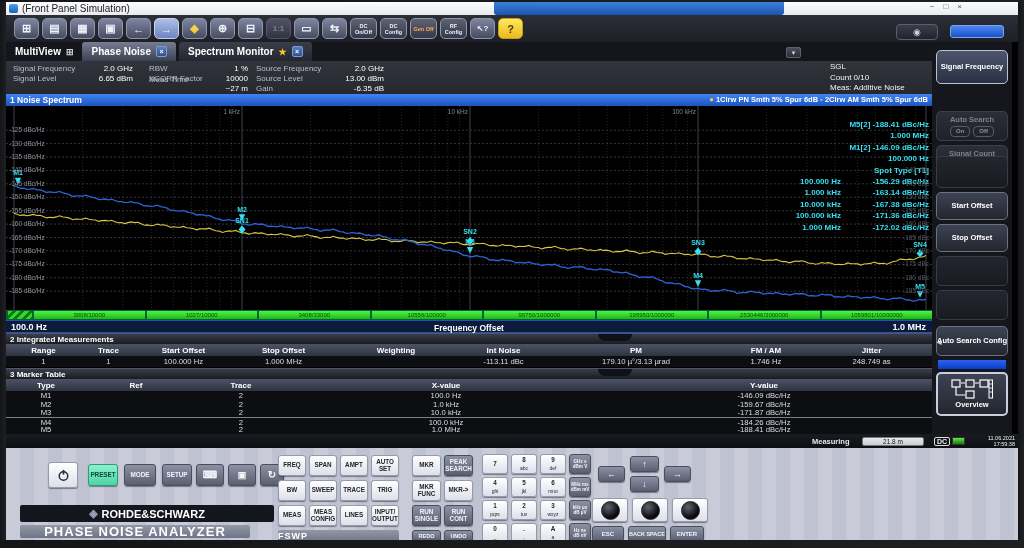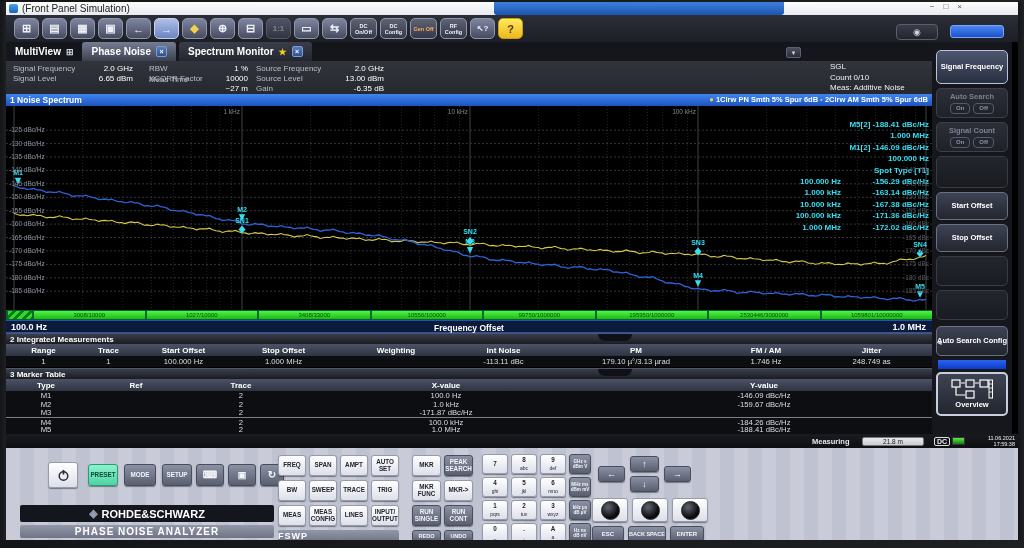--- a/index.html
+++ b/index.html
@@ -73,21 +73,21 @@
   .data-row { left:6px; width:926px; background:#0d0e12; color:#dcdee4; font-size:7.7px; display:grid; align-items:center; text-align:center; }
   #int-cols, #int-row { grid-template-columns:75px 55px 95px 105px 120px 95px 170px 90px 121px; }
   #mk-cols, .mk-row { grid-template-columns:80px 100px 110px 300px 336px; }
   .mk-row { height:8.6px; }
   .mk-row.sep { border-top:1px solid #7a7e88; }
 
   
   #skpanel { left:932px; top:42px; width:80px; height:392px; background:#16171c; }
   .softkey { position:absolute; left:4px; width:72px; border-radius:5px; background:linear-gradient(#3e4354,#23262e); border:1px solid #6a7184; color:#fff; font-weight:bold; font-size:7.5px; line-height:8.5px; display:flex; flex-direction:column; align-items:center; justify-content:center; text-align:center; }
   .softkey.active { background:linear-gradient(#4d566e,#2a3042); border-color:#b8c2da; }
-  .softkey.disabled { color:#7c8292; border-color:#3c404c; background:linear-gradient(#2c2f38,#1f2128); }
+  .softkey.disabled { color:#7c8292; border-color:#3c404c; background:linear-gradient(#2c2f38,#1f2128);margin-top:23px; }
   .softkey.blank { background:linear-gradient(#24262e,#191b21); border-color:#383c48; }
   .onoff { display:flex; gap:3px; margin-top:2px; }
   .onoff span { border:1px solid #565b6a; border-radius:4px; font-size:6px; padding:0 5px; color:#8b92a2; }
   #asc-arrow { position:absolute; left:-1px; top:12px; font-size:7px; color:#cfd4e0; }
   #blue-bar { left:6px; width:68px; height:9px; background:linear-gradient(#2a64f0,#0c3cc8); }
   .ov-icon { width:44px; height:22px; margin-bottom:1px; }
 
   
   #status-strip { left:6px; top:434px; width:1012px; height:14px; background:linear-gradient(#191b20,#0e0f13); color:#e6e8ee; }
   #status-strip .ms { position:absolute; left:806px; top:3px; font-size:7.5px; font-weight:bold; }
@@ -377,20 +377,21 @@
   <span>M2</span>
     <span></span>
     <span>2</span>
     <span>1.0 kHz</span>
     <span>-159.67 dBc/Hz</span>
 </div>
 <div class="data-row mk-row abs" style="top:408.2px">
   <span>M3</span>
     <span></span>
     <span>2</span>
+    <span>10.0 kHz</span>
     <span>-171.87 dBc/Hz</span>
 </div>
 <div class="data-row mk-row sep abs" style="top:416.8px">
   <span>M4</span>
     <span></span>
     <span>2</span>
     <span>100.0 kHz</span>
     <span>-184.26 dBc/Hz</span>
 </div>
 <div class="data-row mk-row abs" style="top:425.4px">
@@ -475,21 +476,21 @@
       <span>SETUP</span>
     </div>
   <div class="fk dark" style="left:190px;top:16px;width:28px;height:22px;font-size:10px">⌨</div>
   <div class="fk dark" style="left:222px;top:16px;width:28px;height:22px;font-size:9px">▣</div>
   <div class="fk dark" style="left:254px;top:16px;width:24px;height:22px;font-size:10px">↻</div>
 
   <div class="brandbar" style="top:57px;height:17px;font-size:11px">
     <span style="color:#9aa2b8;margin-right:4px">◈</span>
     <span>ROHDE&amp;SCHWARZ</span>
   </div>
-  <div id="pna-bar" style="left:14px;top:77px;width:254px;height:13px;font-size:10px">
+  <div id="pna-bar" style="left:14px;top:77px;width:230px;height:13px;font-size:13px">
       <span>PHASE NOISE ANALYZER</span>
     </div>
 
   <div class="fk" style="left:272px;top:7px;width:28px;height:21px">
       <span>FREQ</span>
     </div>
   <div class="fk" style="left:303px;top:7px;width:28px;height:21px">
       <span>SPAN</span>
     </div>
   <div class="fk" style="left:334px;top:7px;width:28px;height:21px">

